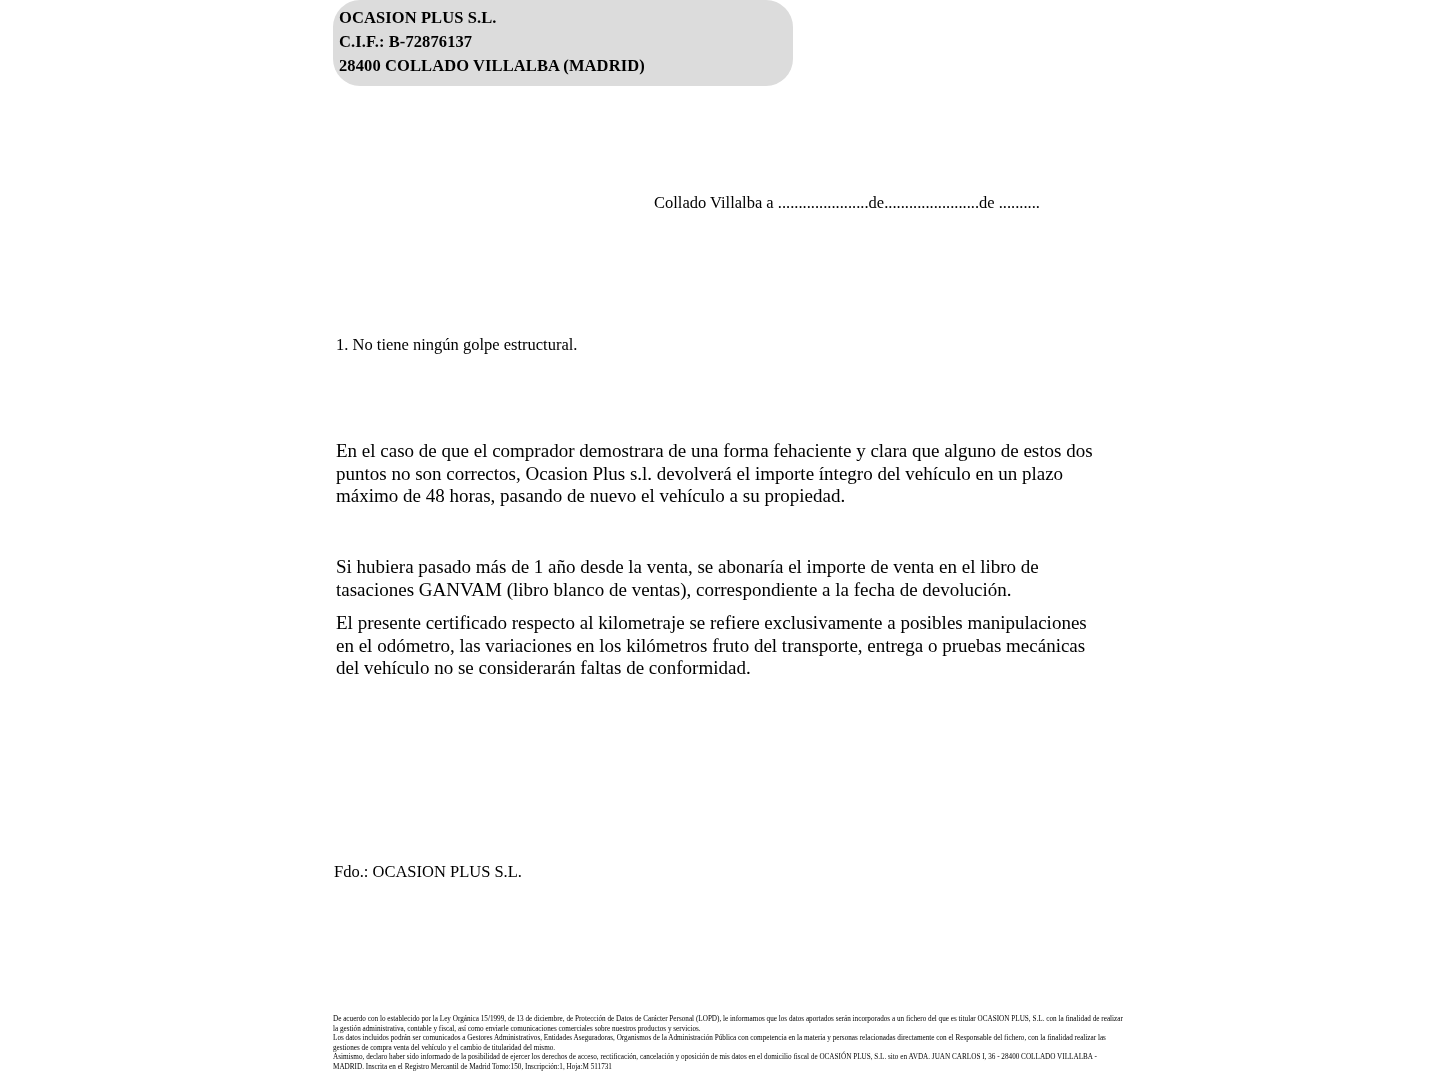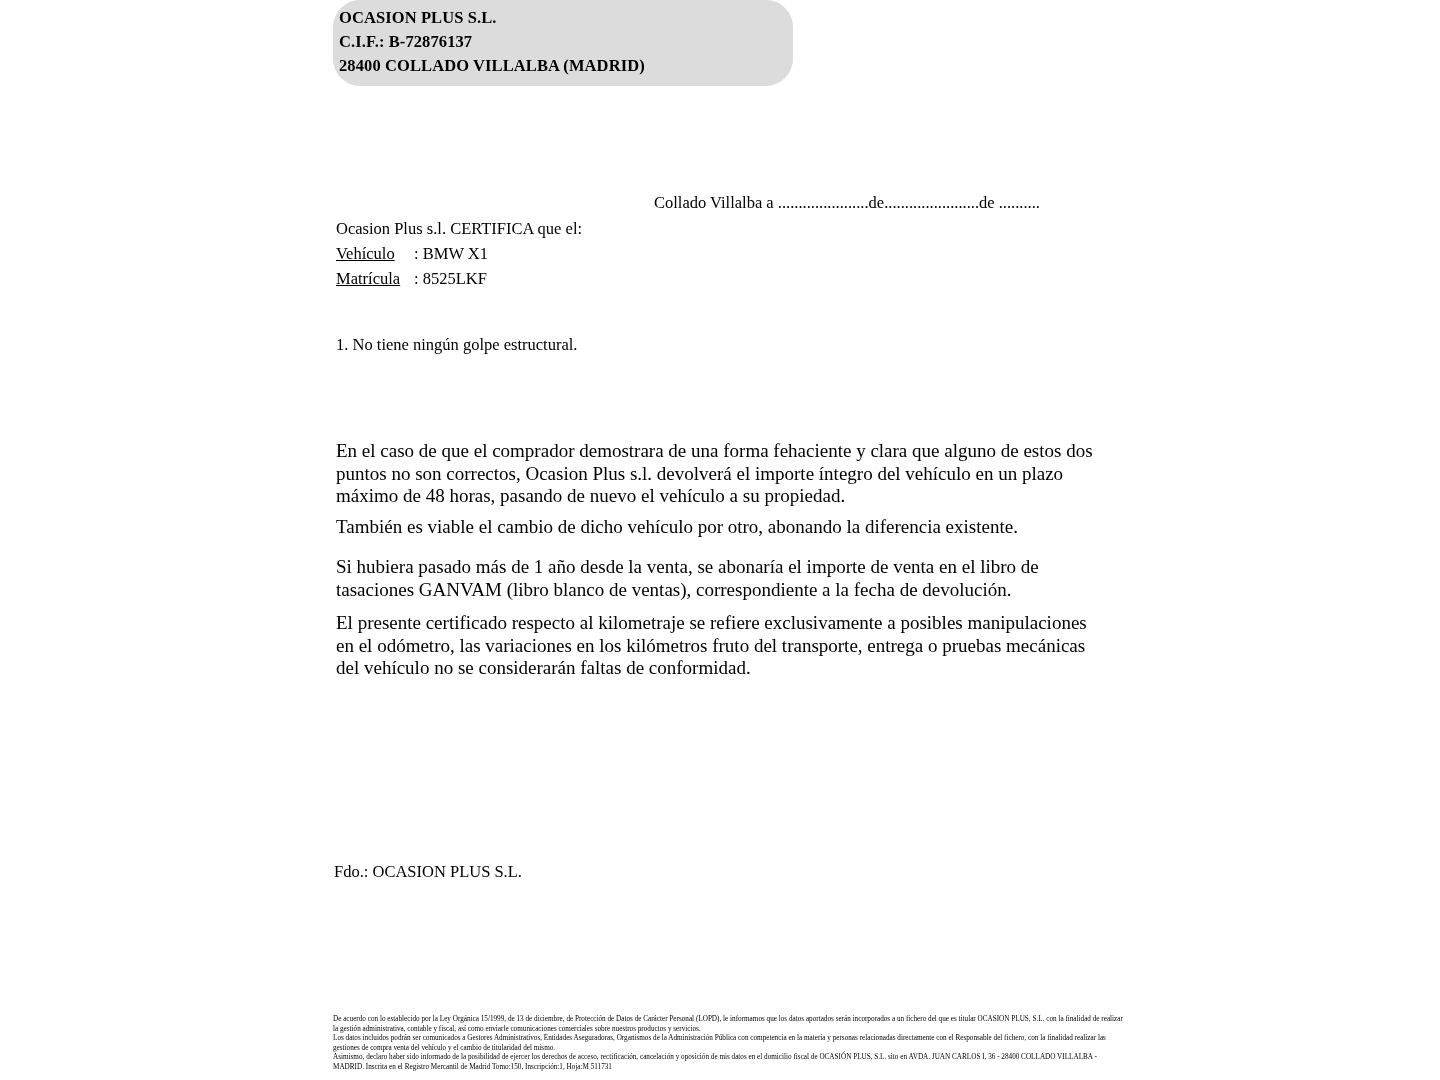--- a/index.html
+++ b/index.html
@@ -122,34 +122,24 @@
 <div class="page">
 
   <div class="header-block">
     <div class="line">OCASION PLUS S.L.</div>
     <div class="line">C.I.F.: B-72876137</div>
     <div class="line">28400 COLLADO VILLALBA (MADRID)</div>
   </div>
 
   <div class="date-line">Collado Villalba a ......................de.......................de ..........</div>
 
-  <div class="certifica">
-    <div class="row">Ocasion Plus s.l. CERTIFICA que el:</div>
-    <div class="row">
-      <span class="u-label">Vehículo</span><span>: BMW X1</span>
-    </div>
-    <div class="row">
-      <span class="u-label">Matrícula</span><span>: 8525LKF</span>
-    </div>
-  </div>
 
   <div class="point point-1">1. No tiene ningún golpe estructural.</div>
 
   <div class="para para-1">En el caso de que el comprador demostrara de una forma fehaciente y clara que alguno de estos dos puntos no son correctos, Ocasion Plus s.l. devolverá el importe íntegro del vehículo en un plazo máximo de 48 horas, pasando de nuevo el vehículo a su propiedad.</div>
-  <div class="para para-2">También es viable el cambio de dicho vehículo por otro, abonando la diferencia existente.</div>
   <div class="para para-3">Si hubiera pasado más de 1 año desde la venta, se abonaría el importe de venta en el libro de tasaciones GANVAM (libro blanco de ventas), correspondiente a la fecha de devolución.</div>
   <div class="para para-4">El presente certificado respecto al kilometraje se refiere exclusivamente a posibles manipulaciones en el odómetro, las variaciones en los kilómetros fruto del transporte, entrega o pruebas mecánicas del vehículo no se considerarán faltas de conformidad.</div>
 
   <div class="signature">Fdo.: OCASION PLUS S.L.</div>
 
   <div class="footer">
     <p>De acuerdo con lo establecido por la Ley Orgánica 15/1999, de 13 de diciembre, de Protección de Datos de Carácter Personal (LOPD), le informamos que los datos aportados serán incorporados a un fichero del que es titular OCASION PLUS, S.L. con la finalidad de realizar la gestión administrativa, contable y fiscal, así como enviarle comunicaciones comerciales sobre nuestros productos y servicios.</p>
     <p>Los datos incluidos podrán ser comunicados a Gestores Administrativos, Entidades Aseguradoras, Organismos de la Administración Pública con competencia en la materia y personas relacionadas directamente con el Responsable del fichero, con la finalidad realizar las gestiones de compra venta del vehículo y el cambio de titularidad del mismo.</p>
     <p>Asimismo, declaro haber sido informado de la posibilidad de ejercer los derechos de acceso, rectificación, cancelación y oposición de mis datos en el domicilio fiscal de OCASIÓN PLUS, S.L. sito en AVDA. JUAN CARLOS I, 36 - 28400 COLLADO VILLALBA - MADRID. Inscrita en el Registro Mercantil de Madrid Tomo:150, Inscripción:1, Hoja:M 511731</p>
   </div>

